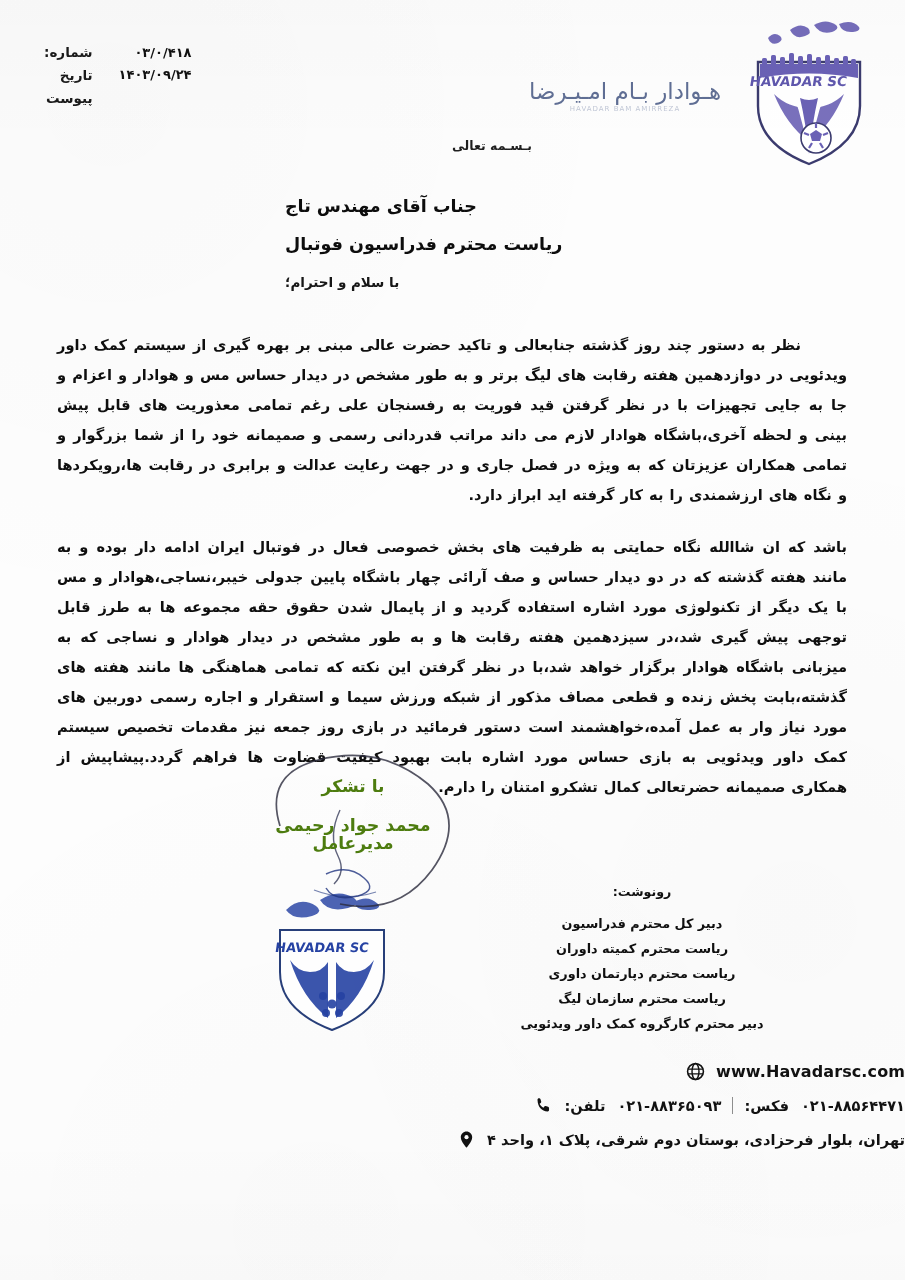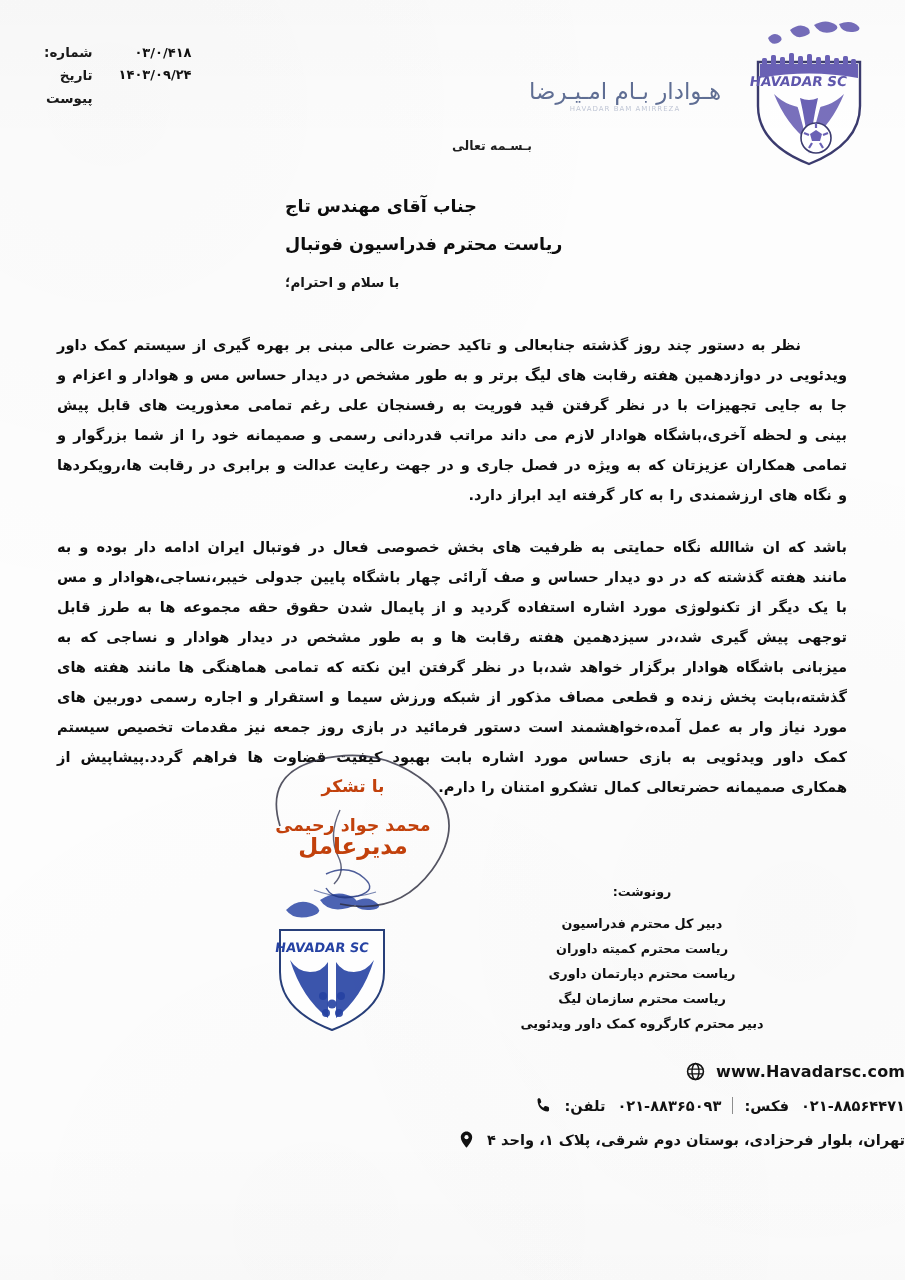--- a/index.html
+++ b/index.html
@@ -52,24 +52,24 @@
     font-size:14.6px;font-weight:700;color:#0f0f0f;
     line-height:30px;text-align:justify;text-align-last:right;
     letter-spacing:.1px;word-spacing:1px;
     margin:0 0 16px 0;
   }
   .para.p1{text-indent:46px;}
   .para.p2{margin-top:22px;}
 
   
   .sign{position:absolute;top:778px;left:248px;width:210px;text-align:center;z-index:4;}
-  .sign-l{font-size:17px;font-weight:700;color:#c2410c;line-height:1.0;}
+  .sign-l{font-size:17px;font-weight:700;color:#4d7c0f;line-height:1.0;}
   .sign-l.t{margin-bottom:22px;}
   .sign-l.n{font-size:17.5px;}
-  .sign-l.r{font-size:23px;}
+  .sign-l.r{font-size:17px;}
   .sign-scribble{position:absolute;top:740px;left:228px;width:260px;height:190px;z-index:3;pointer-events:none;}
   .sign-scribble svg{width:100%;height:100%;}
 
   .stamp{position:absolute;top:876px;left:262px;width:140px;height:156px;z-index:2;opacity:.92;}
   .stamp svg{width:100%;height:100%;}
 
   
   .cc{position:absolute;top:884px;right:118px;width:290px;text-align:center;}
   .cc-title{font-size:12.6px;font-weight:700;color:#101010;margin-bottom:12px;text-align:center;}
   .cc-item{font-size:12.8px;font-weight:700;color:#101010;line-height:25px;text-align:center;}

